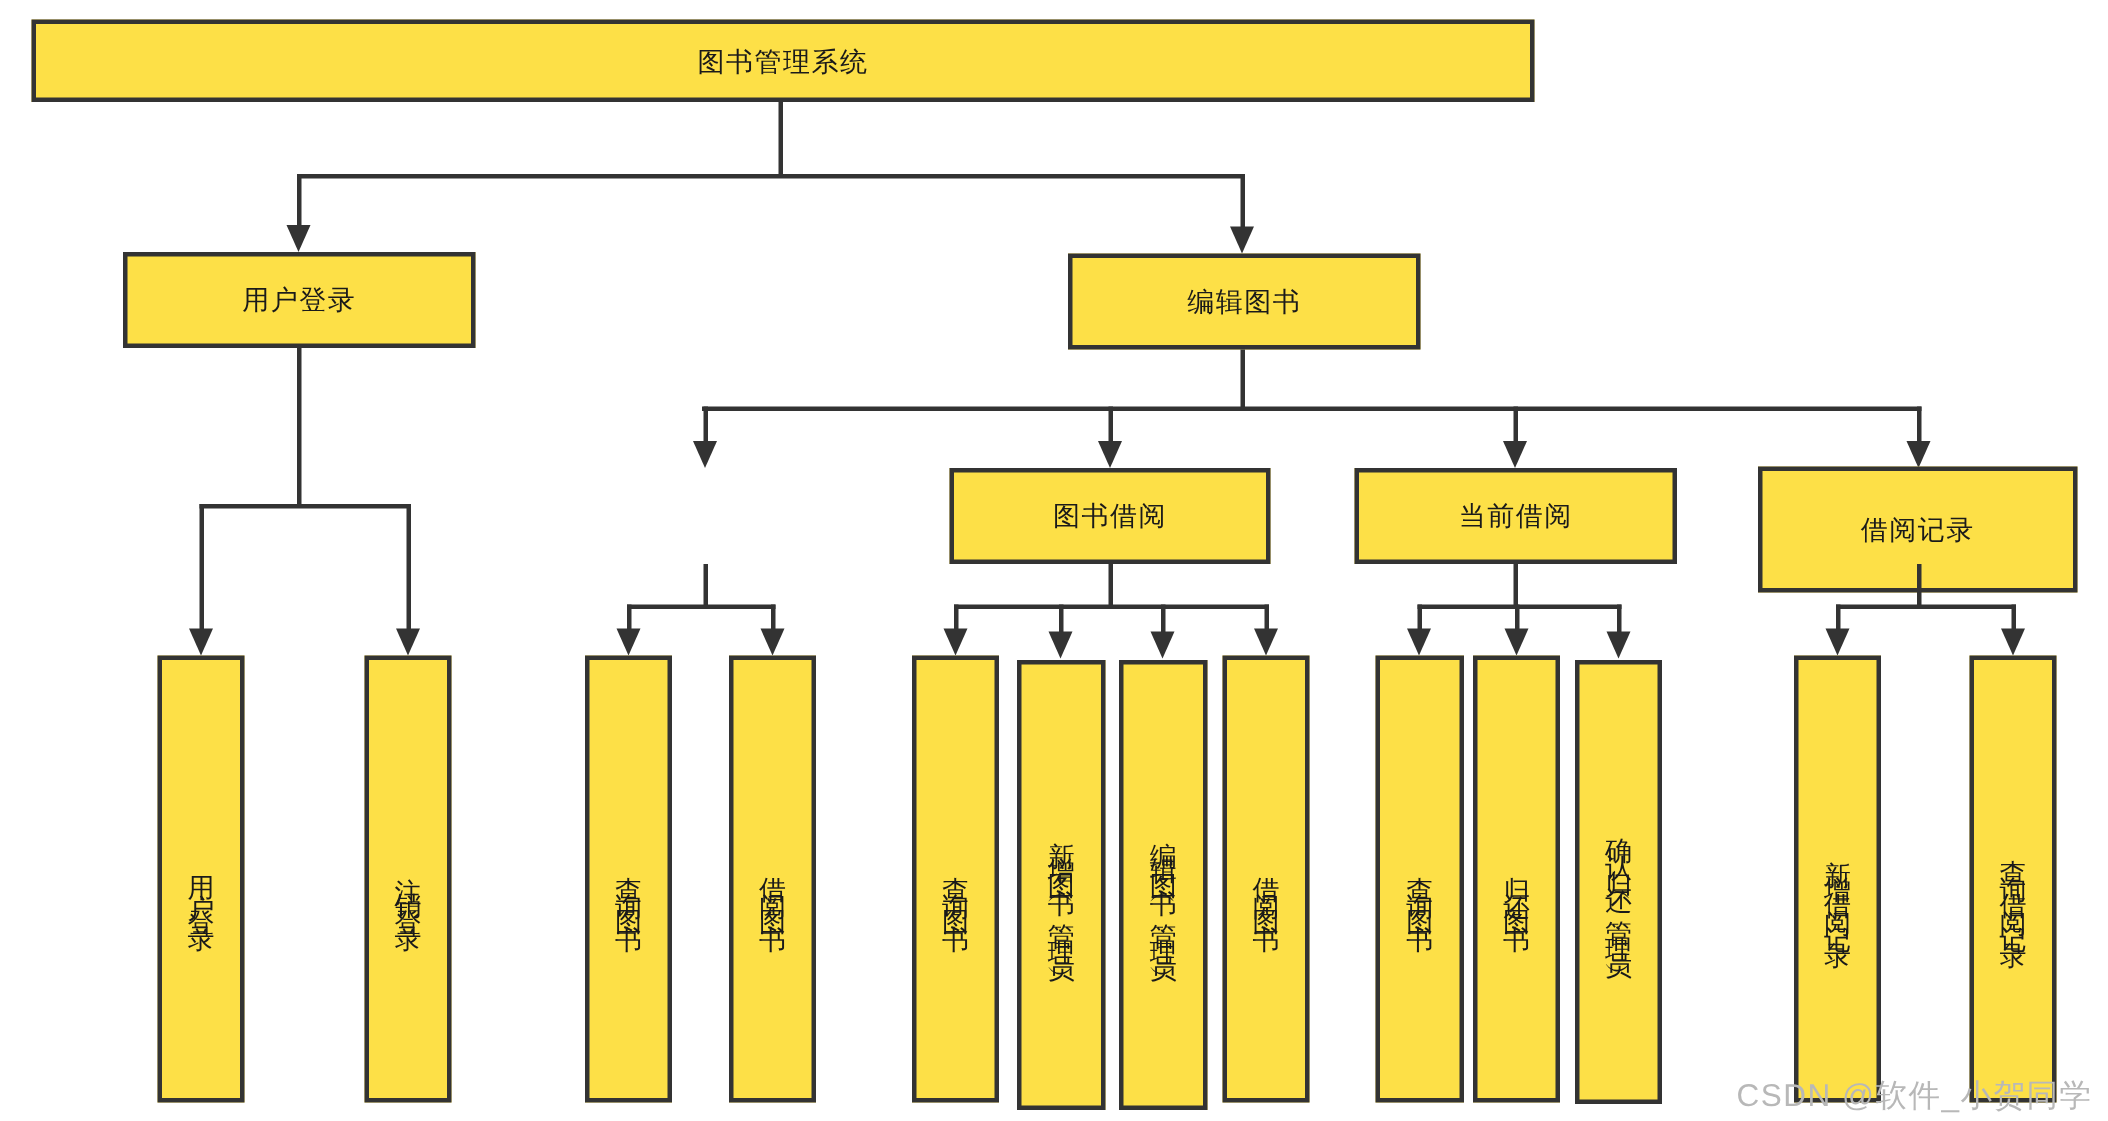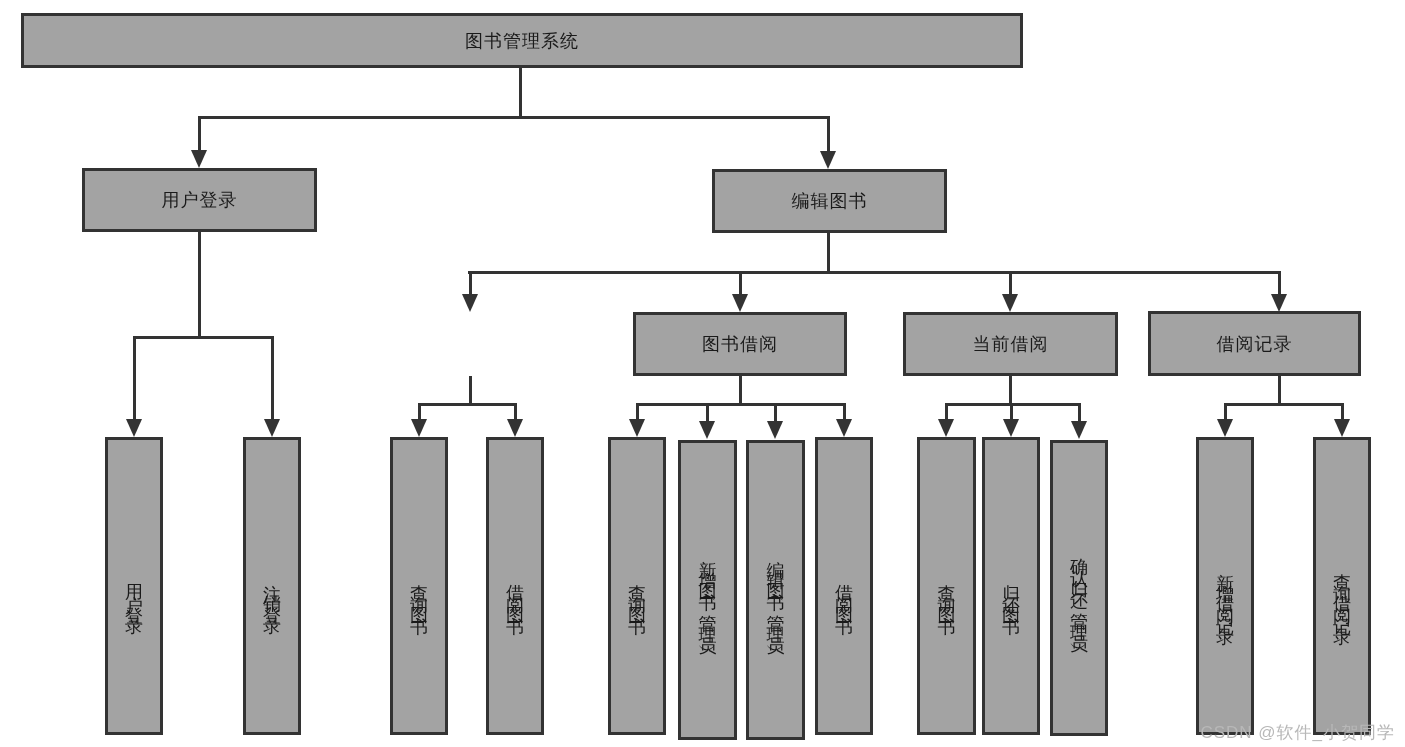--- a/index.html
+++ b/index.html
@@ -8,21 +8,21 @@
     width: 1405px;
     height: 747px;
     background: #ffffff;
     overflow: hidden;
     font-family: "Liberation Sans", "DejaVu Sans", sans-serif;
   }
   .box {
     position: absolute;
     box-sizing: border-box;
     border: 3px solid #333333;
-    background: #a3a3a3;
+    background: #fde047;
     display: flex;
     align-items: center;
     justify-content: center;
     font-size: 18px;
     color: #1a1a1a;
     letter-spacing: 1px;
   }
   .box.root { font-size: 18px; }
   .vbox span {
     writing-mode: vertical-rl;
@@ -38,21 +38,21 @@
     position: absolute;
     width: 0; height: 0;
     border-left: 8px solid transparent;
     border-right: 8px solid transparent;
     border-top: 18px solid #333333;
   }
   .watermark {
     position: absolute;
     right: 10px;
     bottom: 3px;
-    font-size: 17px;
+    font-size: 21px;
     color: #b8b8b8;
     letter-spacing: 1px;
     white-space: nowrap;
   }
 </style>
 </head>
 <body>
 
 <div class="canvas">
 
@@ -91,21 +91,21 @@
   <div class="ar" style="left:1002px; top:294px;"></div>
   <div class="vl" style="left:1278px; top:271px; height:24px;"></div>
   <div class="ar" style="left:1271px; top:294px;"></div>
 
   <div class="box" style="left:903px; top:312px; width:215px; height:64px;">
     <span>当前借阅</span>
   </div>
   <div class="box" style="left:633px; top:312px; width:214px; height:64px;">
     <span>图书借阅</span>
   </div>
-  <div class="box" style="left:1148px; top:311px; width:213px; height:65px;">
+  <div class="box" style="left:1172px; top:311px; width:213px; height:84px;">
     <span>借阅记录</span>
   </div>
 
   <div class="vl" style="left:469px; top:376px; height:29px;"></div>
   <div class="hl" style="left:418px; top:403px; width:99px;"></div>
   <div class="vl" style="left:418px; top:403px; height:17px;"></div>
   <div class="ar" style="left:411px; top:419px;"></div>
   <div class="vl" style="left:514px; top:403px; height:17px;"></div>
   <div class="ar" style="left:507px; top:419px;"></div>
 

